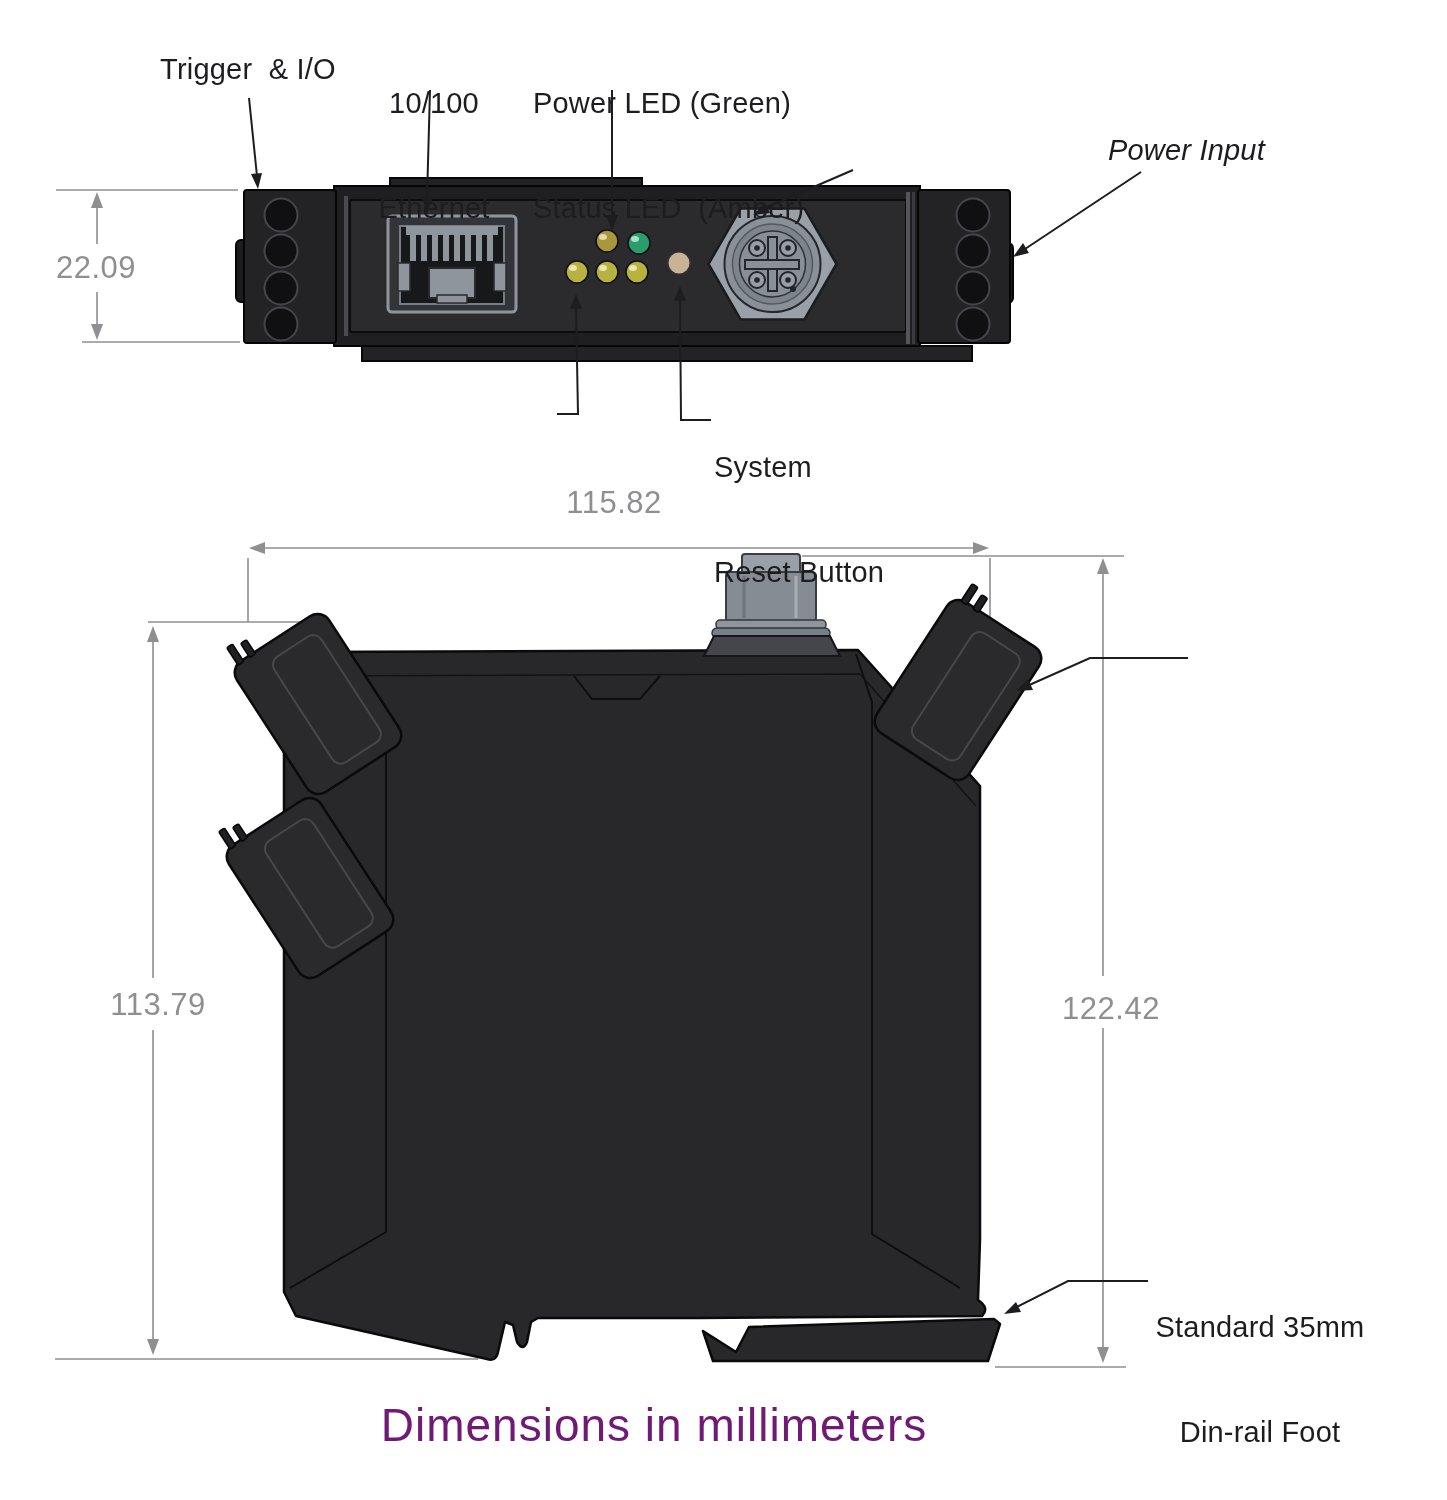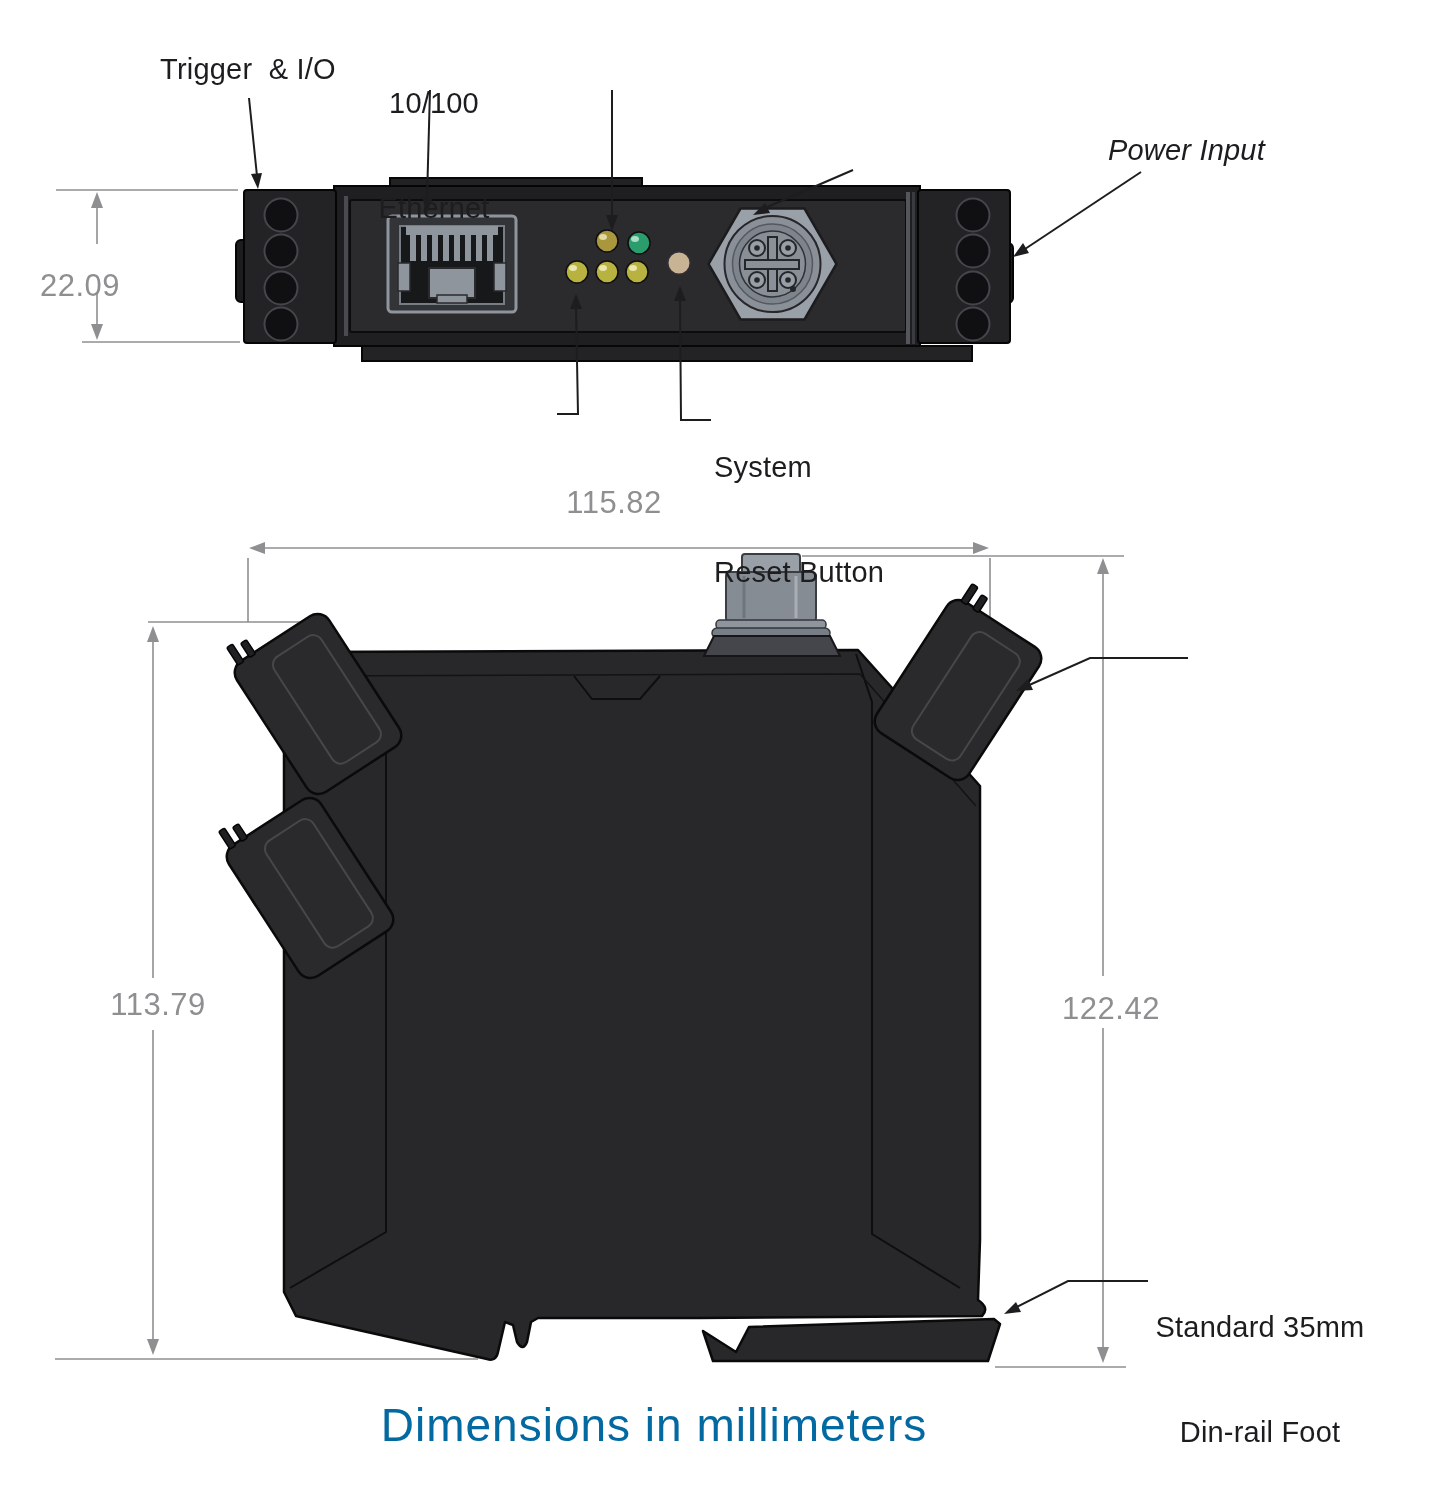--- a/index.html
+++ b/index.html
@@ -12,21 +12,21 @@
   .lbl{
     position:absolute;color:#1d1d1f;font-size:29px;line-height:35px;
     white-space:pre;letter-spacing:0.2px;
   }
   .lbl.center{text-align:center;}
   .dim{
     position:absolute;color:#8f8f91;font-size:31px;line-height:34px;
     text-align:center;letter-spacing:0.5px;
   }
   .footer-caption{
-    position:absolute;color:#0369a1;font-size:46px;font-weight:300;
+    position:absolute;color:#701a75;font-size:46px;font-weight:300;
     text-align:center;letter-spacing:1px;
   }
 </style>
 </head>
 <body>
 
 <div class="canvas">
 
 <svg class="scene" width="1447" height="1500" viewBox="0 0 1447 1500">
   <defs>
@@ -211,37 +211,41 @@
   </g>
 </svg>
 
 <div class="lbl center" style="left:158px;top:52px;width:180px;">Trigger  &amp; I/O</div>
 
 <div class="lbl center" style="left:354px;top:16px;width:160px;">
   <div>10/100</div>
   <div>Ethernet</div>
 </div>
 
+<div class="lbl" style="left:533px;top:16px;width:290px;">
+  <div>Power LED (Green)</div>
+  <div>Status LED  (Amber)</div>
+</div>
 
 
 <div class="lbl" style="left:1108px;top:133px;width:200px;font-style:italic;">Power Input</div>
 
 
 <div class="lbl" style="left:714px;top:380px;width:220px;">
   <div>System</div>
   <div>Reset Button</div>
 </div>
 
 
 <div class="lbl center" style="left:1140px;top:1240px;width:240px;">
   <div>Standard 35mm</div>
   <div>Din-rail Foot</div>
 </div>
 
-<div class="dim" style="left:20px;top:251px;width:120px;margin-top:18px;">22.09</div>
+<div class="dim" style="left:36px;top:251px;width:120px;">22.09</div>
 
 <div class="dim" style="left:514px;top:486px;width:200px;">115.82</div>
 
 <div class="dim" style="left:78px;top:988px;width:160px;">113.79</div>
 
 <div class="dim" style="left:1031px;top:984px;width:160px;margin-top:8px;">122.42</div>
 
 <div class="footer-caption" style="left:324px;top:1398px;width:660px;">Dimensions in millimeters</div>
 
 </div>

